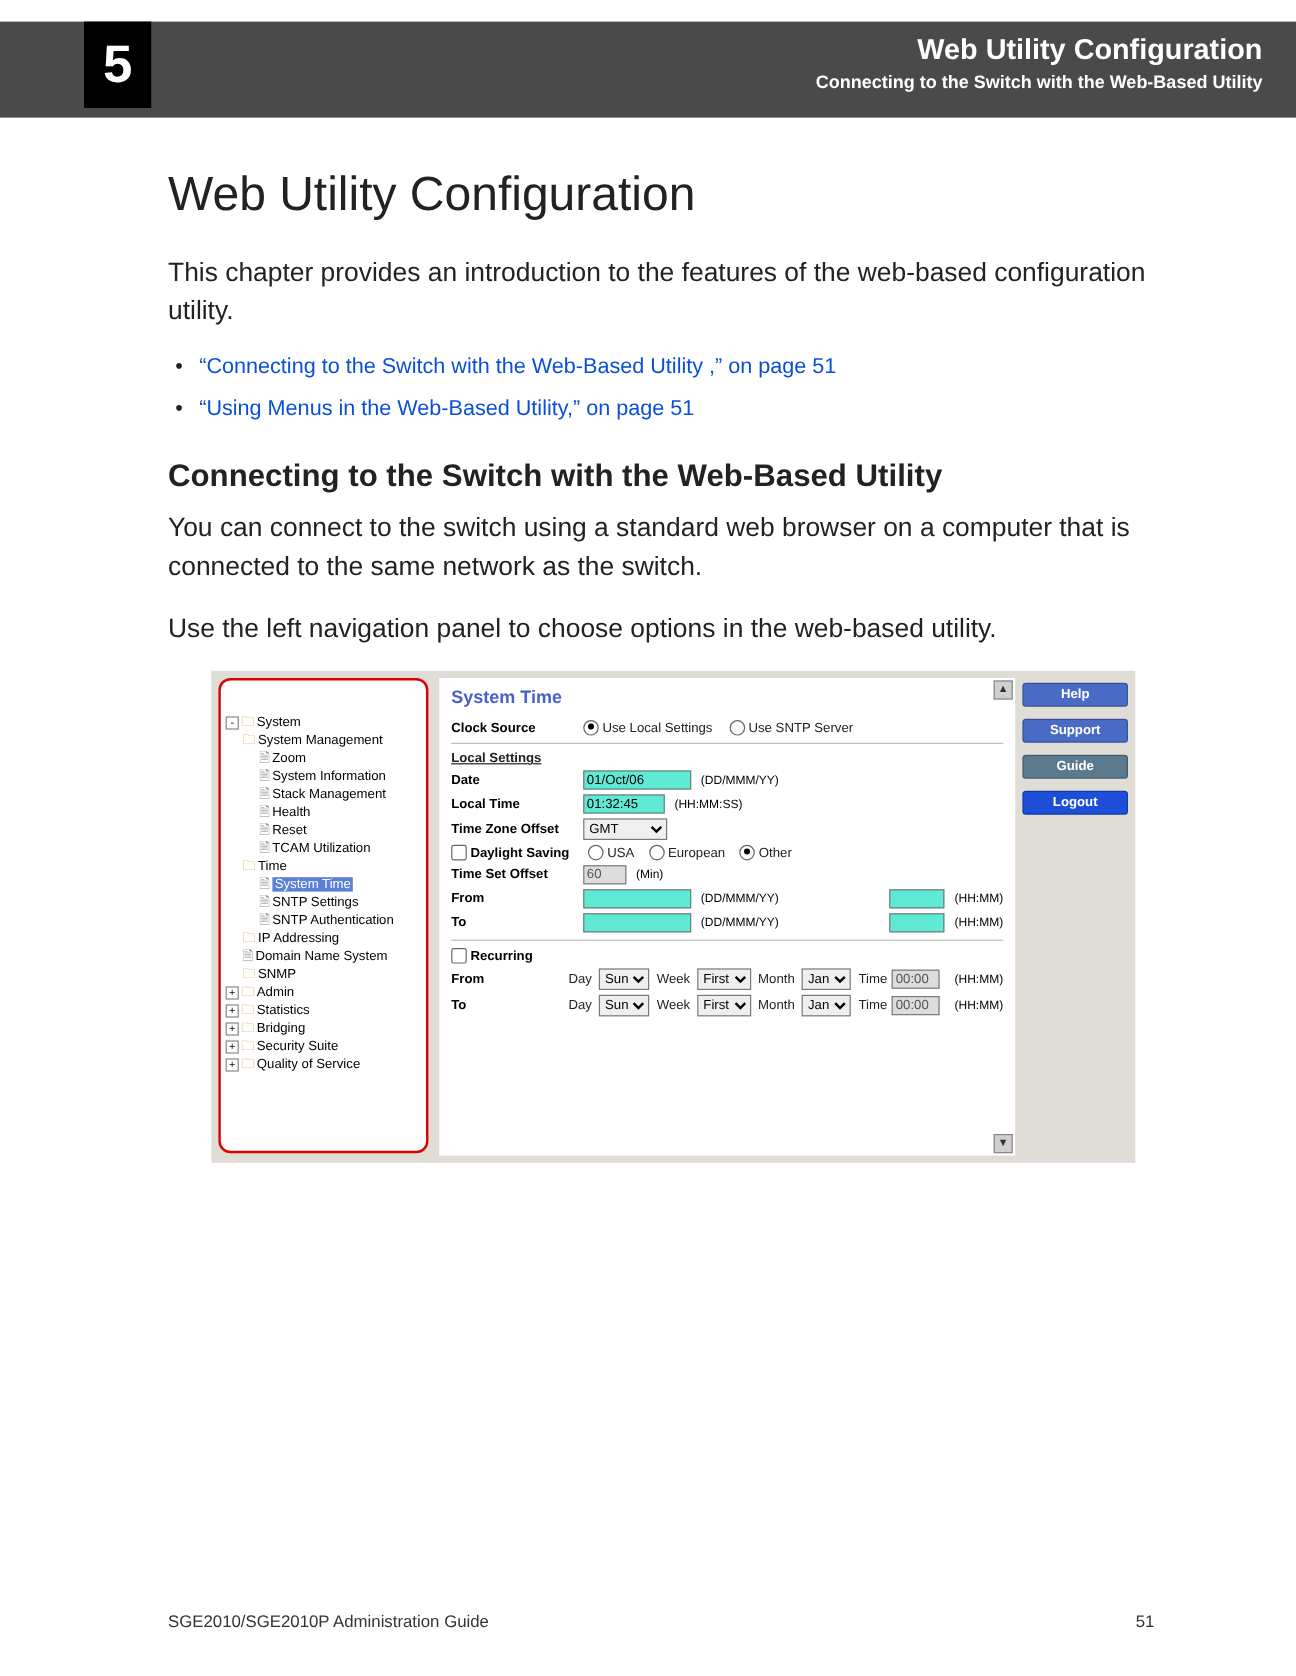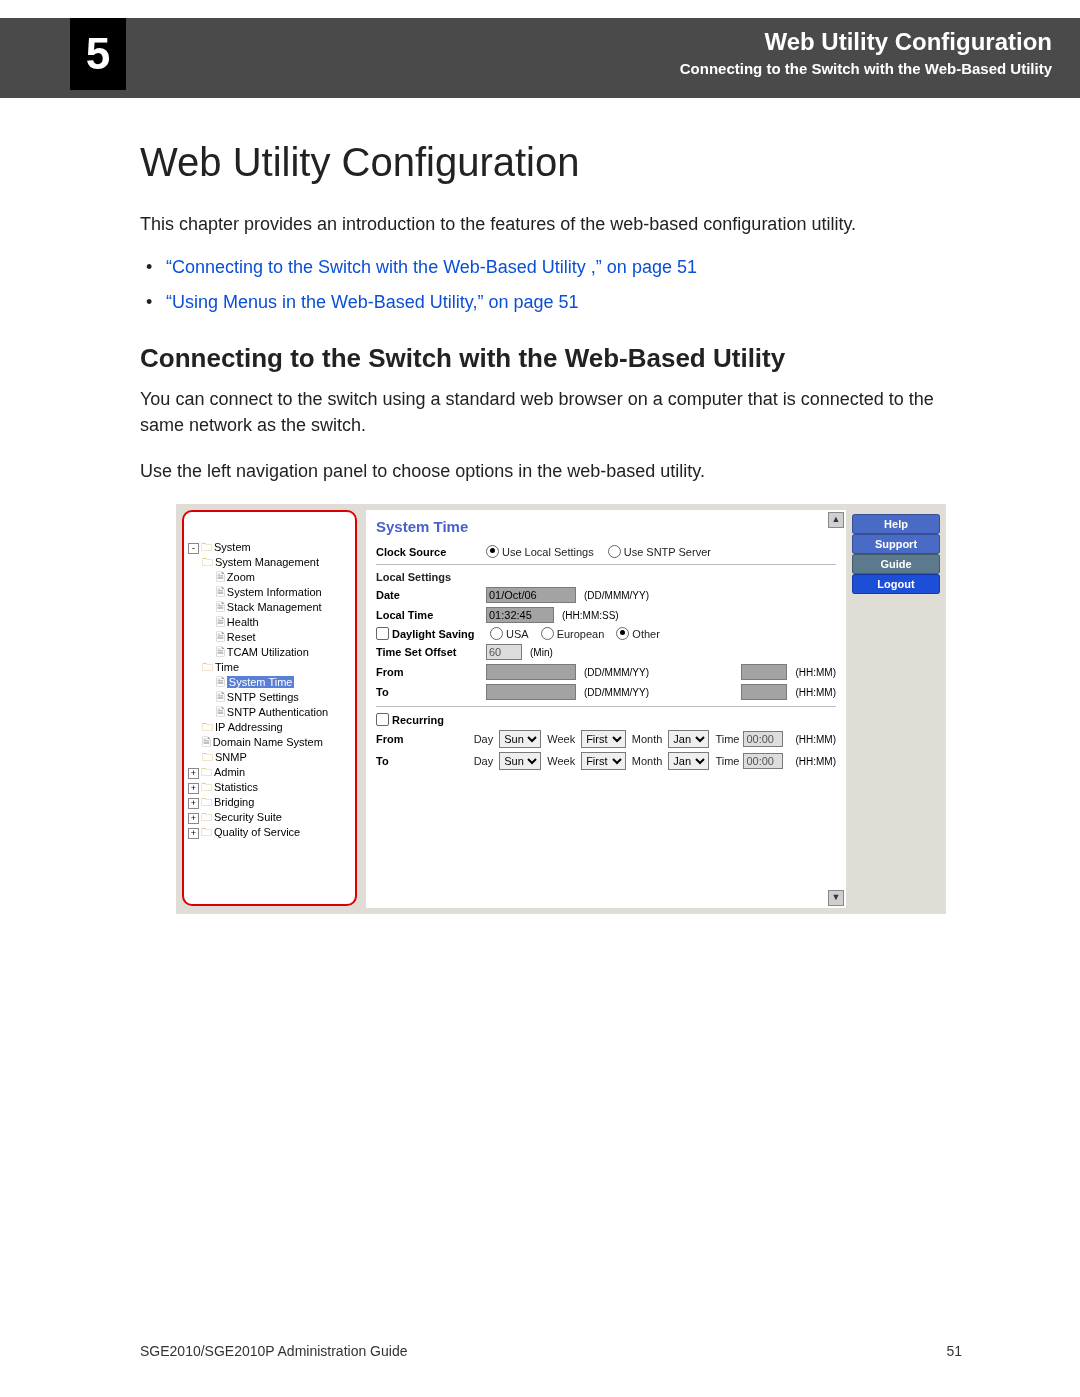--- a/index.html
+++ b/index.html
@@ -45,21 +45,21 @@
   .header-title { font-size: 24px; font-weight: 700; }
   .header-sub  { font-size: 15px; font-weight: 600; margin-top: 4px; }
 
   .content { padding-top: 140px; }
 
   h1.doc-title {
     font-size: 40px;
     font-weight: 400;
     margin: 0 0 26px;
   }
-  p.body { font-size: 18px; line-height: 1.45; margin: 0 0 20px; }
+  p.body { font-size: 22px; line-height: 1.45; margin: 0 0 20px; }
 
   ul.links { list-style: none; padding: 0; margin: 0 0 30px; }
   ul.links li {
     position: relative;
     padding-left: 26px;
     margin: 14px 0;
     font-size: 18px;
   }
   ul.links li::before {
     content: "•";
@@ -143,37 +143,37 @@
   .frow {
     display: flex;
     align-items: center;
     font-size: 11px;
     margin: 4px 0;
   }
   .flabel { width: 110px; font-weight: 700; color:#000; }
   .ftext {
     height: 16px; border:1px solid #7a7a7a;
     font-size: 11px; padding: 0 2px; box-sizing: border-box;
-    background:#a3a3a3;
+    background:#5eead4;
   }
   .fsel {
     height: 18px; border:1px solid #7a7a7a;
     font-size: 11px; background:#efefef;
   }
   .hint { margin-left: 8px; color:#000; font-size:10px; }
   .hr { border-top:1px solid #bbb; margin: 6px 0; }
-  .sect-lbl { font-weight:700; font-size:11px; margin: 6px 0 2px; }
+  .sect-lbl { font-weight:700; font-size:11px; margin: 6px 0 2px; text-decoration: underline; }
 
   .shot-side {
     position: absolute;
     right: 6px; top: 6px;
     width: 88px;
     display: flex;
     flex-direction: column;
-    gap: 0;
+    gap: 10px;
     padding-top: 4px;
   }
   .sbtn {
     height: 20px;
     border-radius: 3px;
     color: #fff;
     font-size: 11px;
     font-weight: 700;
     display: flex;
     align-items: center;
@@ -263,20 +263,26 @@
           <span class="flabel">Date</span>
           <input class="ftext" style="width: 90px;" value="01/Oct/06">
           <span class="hint">(DD/MMM/YY)</span>
         </div>
         <div class="frow">
           <span class="flabel">Local Time</span>
           <input class="ftext" style="width: 68px;" value="01:32:45">
           <span class="hint">(HH:MM:SS)</span>
         </div>
         <div class="frow">
+          <span class="flabel">Time Zone Offset</span>
+          <select class="fsel" style="width:70px">
+            <option>GMT</option>
+          </select>
+        </div>
+        <div class="frow">
           <span class="chk"></span>
           <span class="flabel" style="width:98px">Daylight Saving</span>
           <span class="radio"></span>
             <span>USA</span>
           <span style="width:12px"></span>
           <span class="radio"></span>
             <span>European</span>
           <span style="width:12px"></span>
           <span class="radio dot"></span>
             <span>Other</span>

